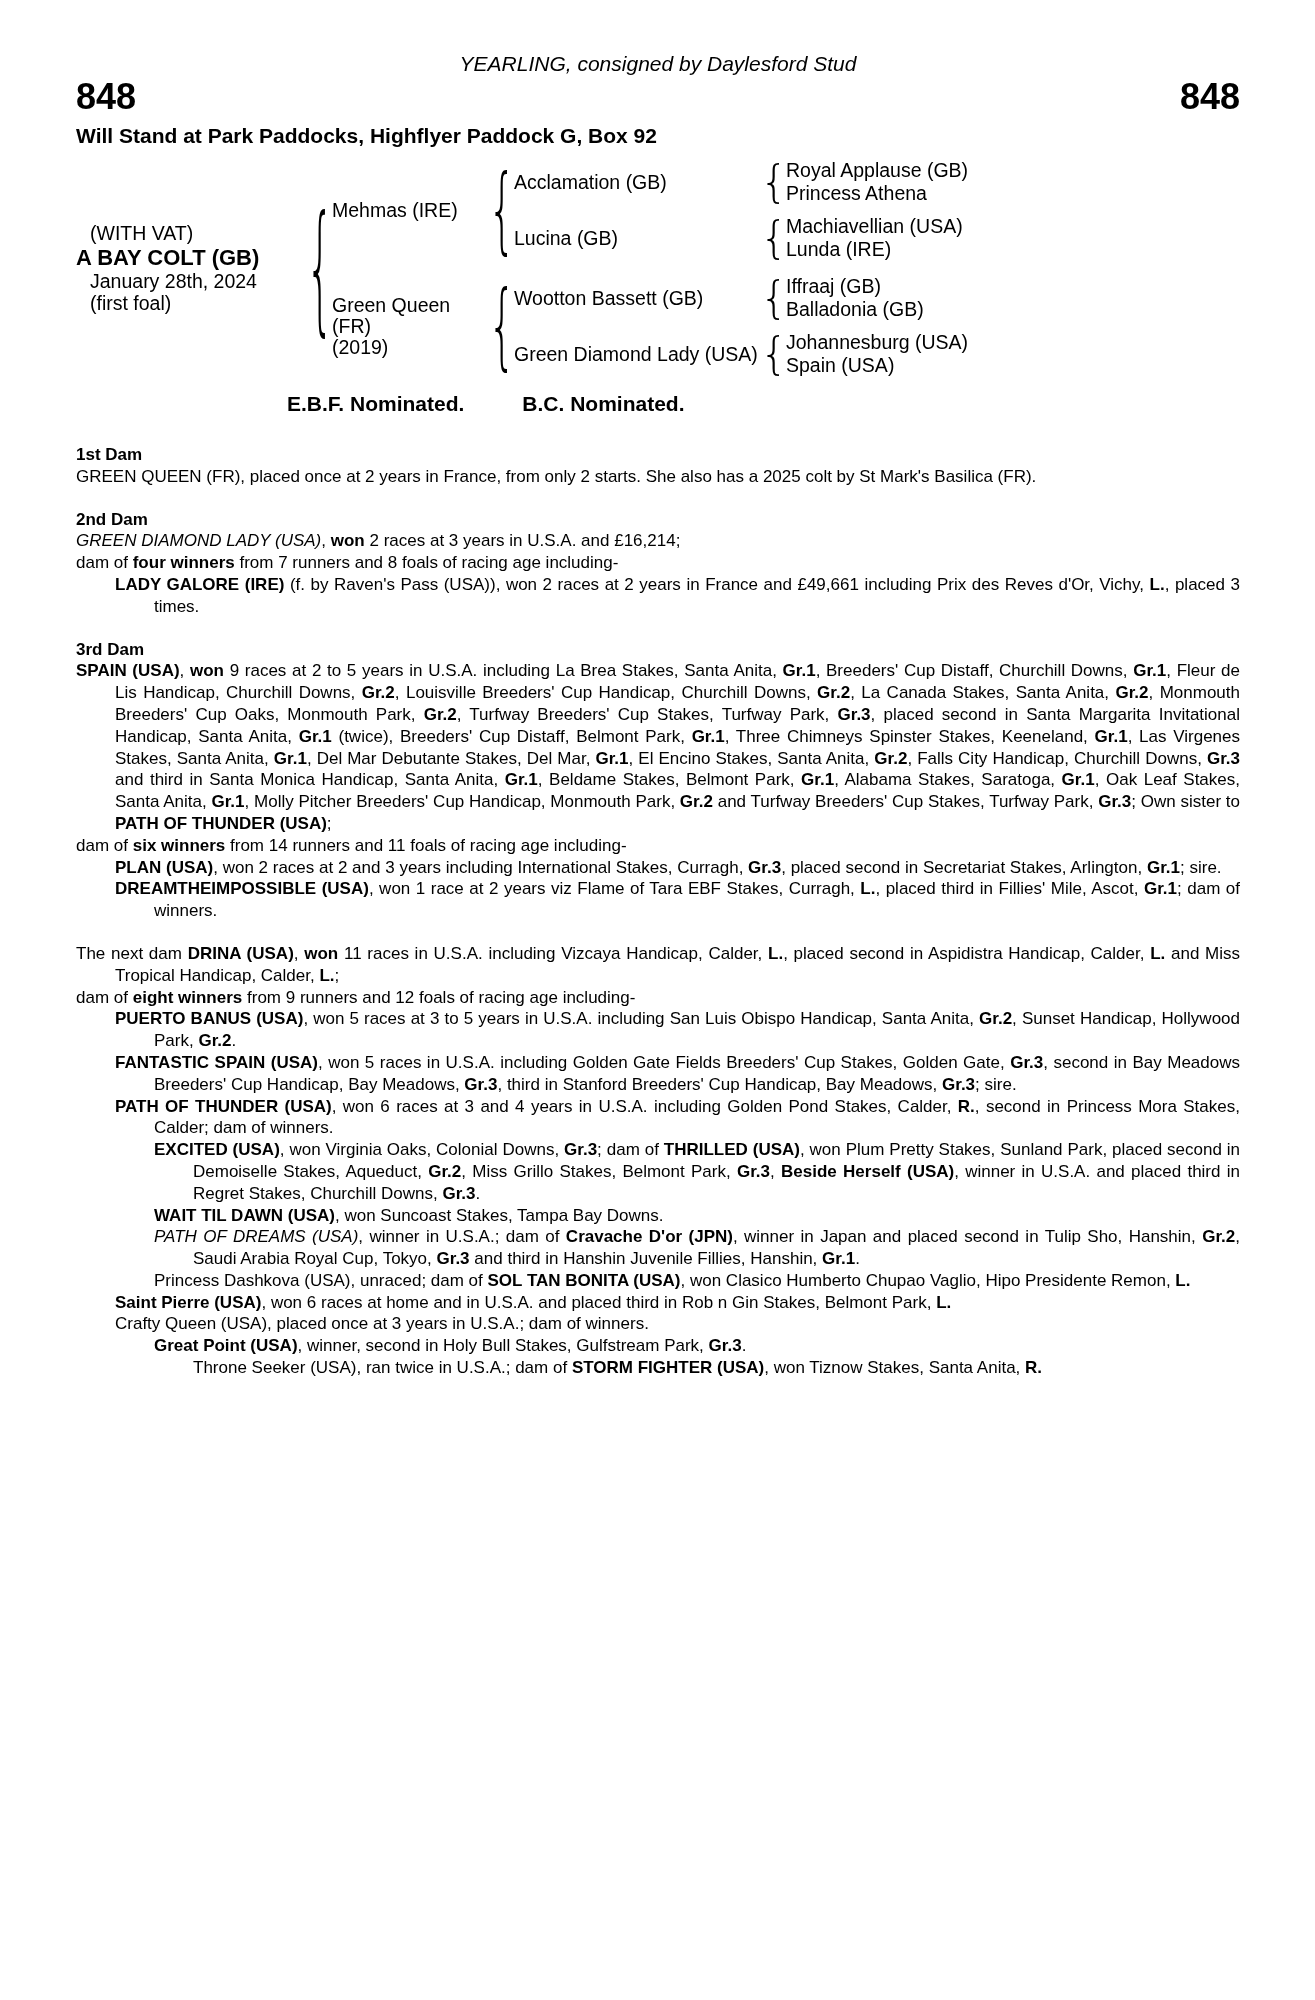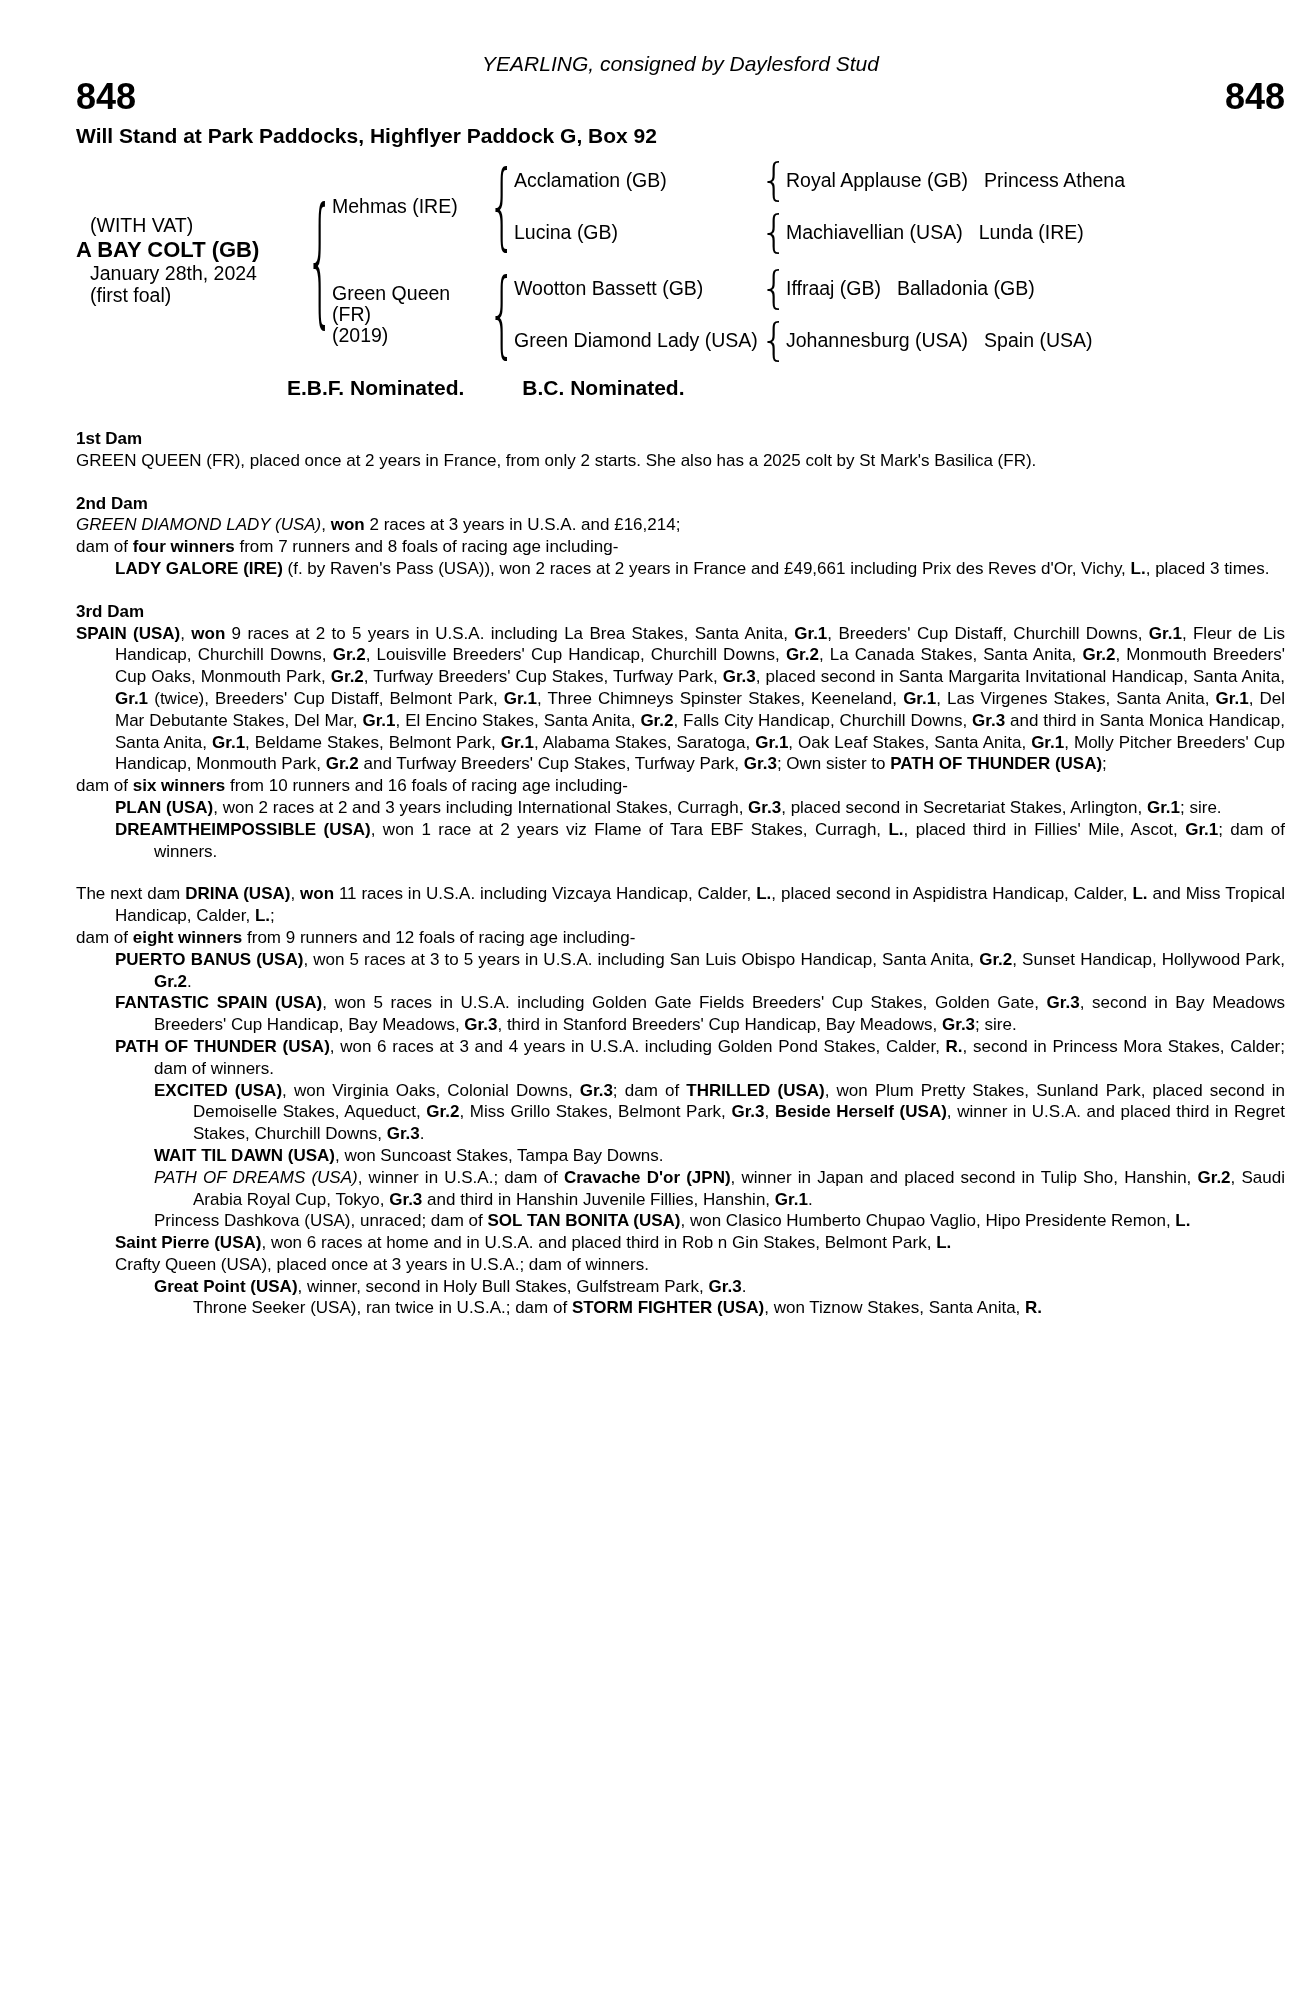--- a/index.html
+++ b/index.html
@@ -1,36 +1,36 @@
 <!DOCTYPE html>
 <html><head>
 <meta charset="utf-8">
 <style>
   * { margin: 0; padding: 0; box-sizing: border-box; }
   html, body { background: #ffffff; }
   body { font-family: "Liberation Sans", sans-serif; color: #000; }
-  .page { width: 1315px; min-height: 2000px; background: #fff; padding: 52px 30px 40px 76px; }
+  .page { width: 1315px; min-height: 2000px; background: #fff; padding: 52px 75px 40px 76px; }
 
   .consignor { text-align: center; font-style: italic; font-size: 21px; line-height: 24px; }
   .lot-row { display: flex; justify-content: space-between; align-items: flex-end; margin-top: 2px; }
   .lot { font-weight: bold; font-size: 36px; line-height: 38px; }
   .stand { font-weight: bold; font-size: 21px; margin-top: 8px; }
 
   
   .ped { display: flex; align-items: center; margin-top: 12px; font-size: 19.5px; line-height: 21px; }
   .ped-info { width: 232px; flex: 0 0 auto; }
   .ped-info > div { margin: 1px 14px; }
   .ped-info .hname { font-weight: bold; font-size: 22px; margin: 3px 0; }
   .ped-parents { flex: 1; display: flex; flex-direction: column; gap: 16px; }
   .ped-parent { display: flex; align-items: center; }
   .ped-pname { width: 158px; flex: 0 0 auto; }
   .ped-gps { flex: 1; display: flex; flex-direction: column; gap: 12px; }
   .ped-gp { display: flex; align-items: center; }
   .ped-gpname { width: 248px; flex: 0 0 auto; }
-  .ped-ggs { flex: 1; display: flex; flex-direction: row; gap: 16px; }
+  .ped-ggs { flex: 1; display: flex; flex-direction: column; gap: 2px; }
 
   .brace { width: 24px; flex: 0 0 auto; display: flex; align-items: center; justify-content: center;
            height: 40px; overflow: visible; font-family: "DejaVu Sans", sans-serif; font-weight: 300; }
   .brace::before { content: "{"; font-size: 44px; line-height: 40px; display: block; }
   .brace-sm::before { transform: scaleY(1.0); }
   .brace-lg::before { transform: scaleY(2.15); }
   .brace-xl::before { transform: scaleY(3.2); }
 
   .noms { display: flex; gap: 58px; padding-left: 211px; font-weight: bold; font-size: 21px; margin-top: 16px; }
 
@@ -129,21 +129,21 @@
 
   <div class="body-text">
       <div class="para h gap"><span class="b">1st Dam</span></div>
       <div class="para p0"><span>GREEN QUEEN (FR), placed once at 2 years in France, from only 2 starts. She also has a 2025 colt by St Mark's Basilica (FR).</span></div>
       <div class="para h gap"><span class="b">2nd Dam</span></div>
       <div class="para p0"><span class="i">GREEN DIAMOND LADY (USA)</span><span>, </span><span class="b">won</span><span> 2 races at 3 years in U.S.A. and £16,214;</span></div>
       <div class="para p0"><span>dam of </span><span class="b">four winners</span><span> from 7 runners and 8 foals of racing age including-</span></div>
       <div class="para p1"><span class="b">LADY GALORE (IRE)</span><span> (f. by Raven's Pass (USA)), won 2 races at 2 years in France and £49,661 including Prix des Reves d'Or, Vichy, </span><span class="b">L.</span><span>, placed 3 times.</span></div>
       <div class="para h gap"><span class="b">3rd Dam</span></div>
       <div class="para p0"><span class="b">SPAIN (USA)</span><span>, </span><span class="b">won</span><span> 9 races at 2 to 5 years in U.S.A. including La Brea Stakes, Santa Anita, </span><span class="b">Gr.1</span><span>, Breeders' Cup Distaff, Churchill Downs, </span><span class="b">Gr.1</span><span>, Fleur de Lis Handicap, Churchill Downs, </span><span class="b">Gr.2</span><span>, Louisville Breeders' Cup Handicap, Churchill Downs, </span><span class="b">Gr.2</span><span>, La Canada Stakes, Santa Anita, </span><span class="b">Gr.2</span><span>, Monmouth Breeders' Cup Oaks, Monmouth Park, </span><span class="b">Gr.2</span><span>, Turfway Breeders' Cup Stakes, Turfway Park, </span><span class="b">Gr.3</span><span>, placed second in Santa Margarita Invitational Handicap, Santa Anita, </span><span class="b">Gr.1</span><span> (twice), Breeders' Cup Distaff, Belmont Park, </span><span class="b">Gr.1</span><span>, Three Chimneys Spinster Stakes, Keeneland, </span><span class="b">Gr.1</span><span>, Las Virgenes Stakes, Santa Anita, </span><span class="b">Gr.1</span><span>, Del Mar Debutante Stakes, Del Mar, </span><span class="b">Gr.1</span><span>, El Encino Stakes, Santa Anita, </span><span class="b">Gr.2</span><span>, Falls City Handicap, Churchill Downs, </span><span class="b">Gr.3</span><span> and third in Santa Monica Handicap, Santa Anita, </span><span class="b">Gr.1</span><span>, Beldame Stakes, Belmont Park, </span><span class="b">Gr.1</span><span>, Alabama Stakes, Saratoga, </span><span class="b">Gr.1</span><span>, Oak Leaf Stakes, Santa Anita, </span><span class="b">Gr.1</span><span>, Molly Pitcher Breeders' Cup Handicap, Monmouth Park, </span><span class="b">Gr.2</span><span> and Turfway Breeders' Cup Stakes, Turfway Park, </span><span class="b">Gr.3</span><span>; Own sister to </span><span class="b">PATH OF THUNDER (USA)</span><span>;</span></div>
-      <div class="para p0"><span>dam of </span><span class="b">six winners</span><span> from 10 runners and 16 foals of racing age including-</span></div>
+      <div class="para p0"><span>dam of </span><span class="b">six winners</span><span> from 14 runners and 11 foals of racing age including-</span></div>
       <div class="para p1"><span class="b">PLAN (USA)</span><span>, won 2 races at 2 and 3 years including International Stakes, Curragh, </span><span class="b">Gr.3</span><span>, placed second in Secretariat Stakes, Arlington, </span><span class="b">Gr.1</span><span>; sire.</span></div>
       <div class="para p1"><span class="b">DREAMTHEIMPOSSIBLE (USA)</span><span>, won 1 race at 2 years viz Flame of Tara EBF Stakes, Curragh, </span><span class="b">L.</span><span>, placed third in Fillies' Mile, Ascot, </span><span class="b">Gr.1</span><span>; dam of winners.</span></div>
       <div class="para p0 gap"><span>The next dam </span><span class="b">DRINA (USA)</span><span>, </span><span class="b">won</span><span> 11 races in U.S.A. including Vizcaya Handicap, Calder, </span><span class="b">L.</span><span>, placed second in Aspidistra Handicap, Calder, </span><span class="b">L.</span><span> and Miss Tropical Handicap, Calder, </span><span class="b">L.</span><span>;</span></div>
       <div class="para p0"><span>dam of </span><span class="b">eight winners</span><span> from 9 runners and 12 foals of racing age including-</span></div>
       <div class="para p1"><span class="b">PUERTO BANUS (USA)</span><span>, won 5 races at 3 to 5 years in U.S.A. including San Luis Obispo Handicap, Santa Anita, </span><span class="b">Gr.2</span><span>, Sunset Handicap, Hollywood Park, </span><span class="b">Gr.2</span><span>.</span></div>
       <div class="para p1"><span class="b">FANTASTIC SPAIN (USA)</span><span>, won 5 races in U.S.A. including Golden Gate Fields Breeders' Cup Stakes, Golden Gate, </span><span class="b">Gr.3</span><span>, second in Bay Meadows Breeders' Cup Handicap, Bay Meadows, </span><span class="b">Gr.3</span><span>, third in Stanford Breeders' Cup Handicap, Bay Meadows, </span><span class="b">Gr.3</span><span>; sire.</span></div>
       <div class="para p1"><span class="b">PATH OF THUNDER (USA)</span><span>, won 6 races at 3 and 4 years in U.S.A. including Golden Pond Stakes, Calder, </span><span class="b">R.</span><span>, second in Princess Mora Stakes, Calder; dam of winners.</span></div>
       <div class="para p2"><span class="b">EXCITED (USA)</span><span>, won Virginia Oaks, Colonial Downs, </span><span class="b">Gr.3</span><span>; dam of </span><span class="b">THRILLED (USA)</span><span>, won Plum Pretty Stakes, Sunland Park, placed second in Demoiselle Stakes, Aqueduct, </span><span class="b">Gr.2</span><span>, Miss Grillo Stakes, Belmont Park, </span><span class="b">Gr.3</span><span>, </span><span class="b">Beside Herself (USA)</span><span>, winner in U.S.A. and placed third in Regret Stakes, Churchill Downs, </span><span class="b">Gr.3</span><span>.</span></div>
       <div class="para p2"><span class="b">WAIT TIL DAWN (USA)</span><span>, won Suncoast Stakes, Tampa Bay Downs.</span></div>
       <div class="para p2"><span class="i">PATH OF DREAMS (USA)</span><span>, winner in U.S.A.; dam of </span><span class="b">Cravache D'or (JPN)</span><span>, winner in Japan and placed second in Tulip Sho, Hanshin, </span><span class="b">Gr.2</span><span>, Saudi Arabia Royal Cup, Tokyo, </span><span class="b">Gr.3</span><span> and third in Hanshin Juvenile Fillies, Hanshin, </span><span class="b">Gr.1</span><span>.</span></div>

